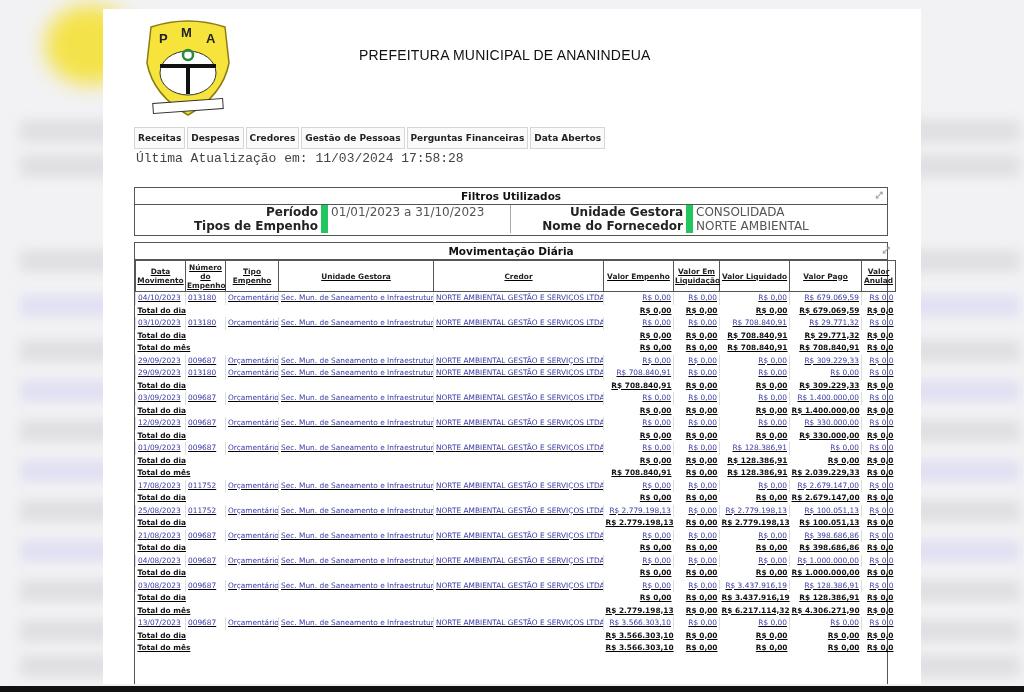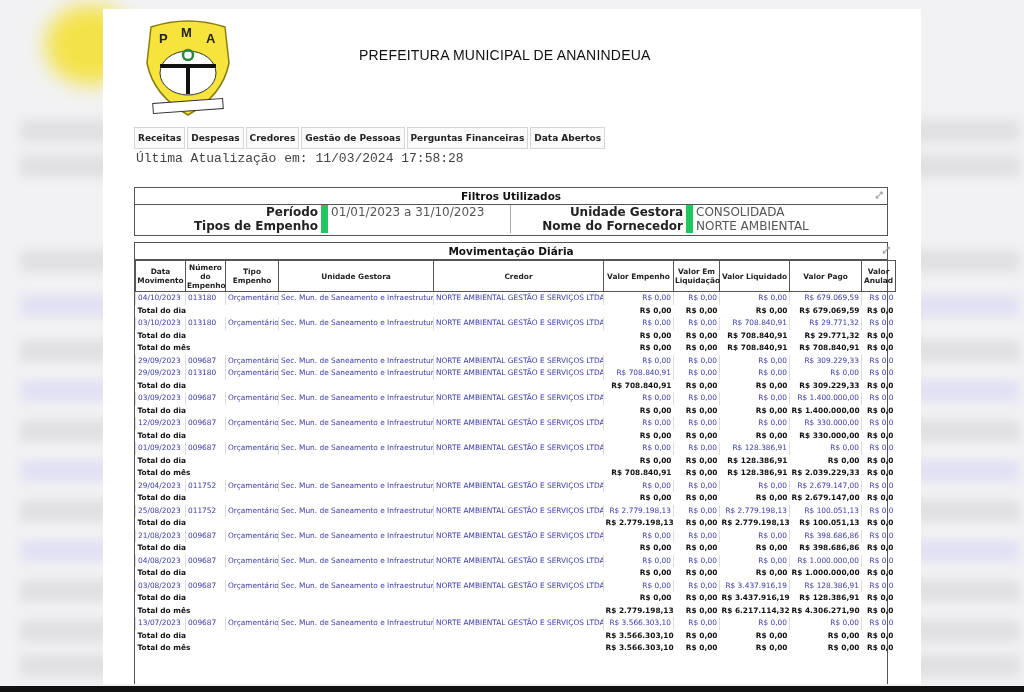--- a/index.html
+++ b/index.html
@@ -57,21 +57,21 @@
   .filters { top:178px; height:47px; }
   .filters .grid {
     display:grid; grid-template-columns:186px 190px 175px 1fr; font-size:12px; line-height:12px;
   }
   .filters .grid > div { padding:1px 3px; }
   .filters .lbl { text-align:right; font-weight:bold; color:#222; }
   .filters .val { color:#555; border-left:7px solid #22c55e; }
   .filters .sep { border-right:1px solid #aaa; }
 
   .mov { top:233px; height:442px; border-bottom:3px double #555; }
-  table.mov-table { border-collapse:collapse; font-size:7.4px; width:760px; table-layout:fixed; }
+  table.mov-table { border-collapse:collapse; font-size:7.4px; width:760px; table-layout:fixed;text-decoration:underline; }
   table.mov-table th {
     font-size:7.4px; font-weight:bold; color:#222; border:1px solid #555; padding:1px 1px;
     height:28px; text-align:center; line-height:9px;
   }
   table.mov-table td { padding:0 2px; height:12.5px; line-height:12.5px; white-space:nowrap; overflow:hidden; }
   tr.data td { color:#3a3aa8; border-left:1px solid #ddd; }
   tr.data td.num { text-align:right; }
   tr.total td { font-weight:bold; color:#111; }
   tr.total td.num { text-align:right; }
   td.link { cursor:pointer; }
@@ -316,21 +316,21 @@
           </tr>
           <tr class="total">
             <td colspan="5">Total do mês</td>
             <td class="num">R$ 708.840,91</td>
             <td class="num">R$ 0,00</td>
             <td class="num">R$ 128.386,91</td>
             <td class="num">R$ 2.039.229,33</td>
             <td class="num">R$ 0,0</td>
           </tr>
           <tr class="data">
-            <td class="link">29/04/2023</td>
+            <td class="link">17/08/2023</td>
             <td class="link">011752</td>
             <td class="link">Orçamentário</td>
             <td class="link">Sec. Mun. de Saneamento e Infraestrutura</td>
             <td class="link">NORTE AMBIENTAL GESTÃO E SERVIÇOS LTDA</td>
             <td class="num link">R$ 0,00</td>
             <td class="num link">R$ 0,00</td>
             <td class="num link">R$ 0,00</td>
             <td class="num link">R$ 2.679.147,00</td>
             <td class="num link">R$ 0,0</td>
           </tr>

